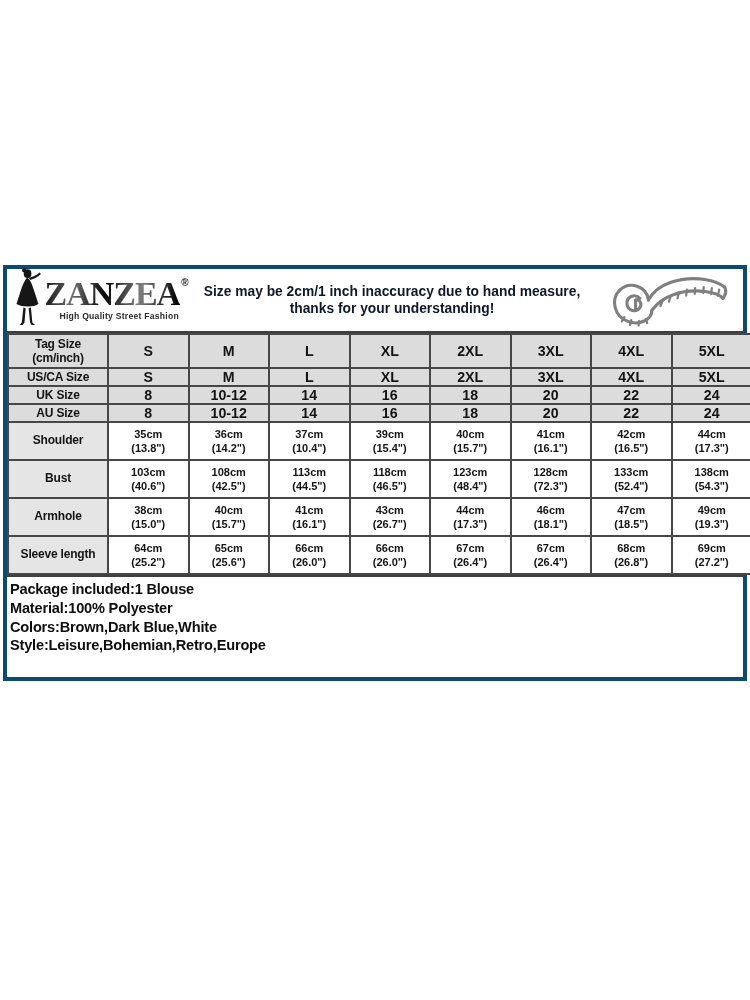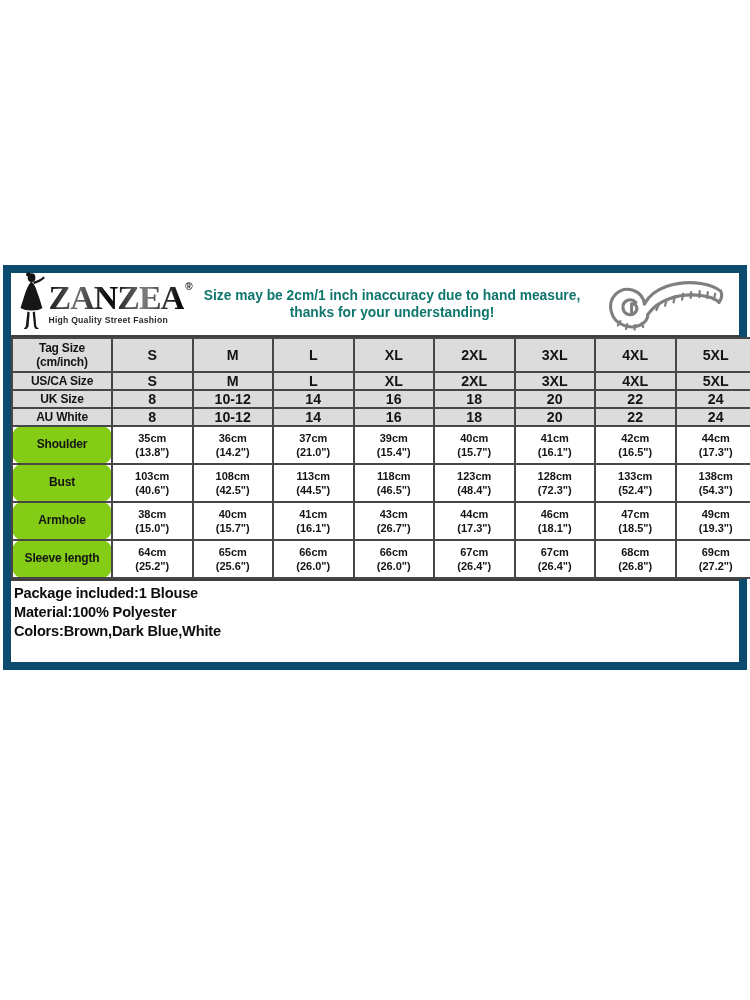--- a/index.html
+++ b/index.html
@@ -3,21 +3,21 @@
 <meta charset="utf-8">
 <style>
   * { margin:0; padding:0; box-sizing:border-box; }
   html,body { background:#ffffff; }
   body {
     width:750px; height:1000px; position:relative; overflow:hidden;
     font-family:"Liberation Sans", sans-serif; color:#161616;
   }
   .sheet {
     position:absolute; top:265px; left:3px; width:744px;
-    border:8px solid #0c4a6e; background:#fff;
+    border:4px solid #0c4a6e; background:#fff;
   }
 
   
   .header-band {
     height:64px; display:flex; align-items:center;
     border-bottom:2px solid #3f3f3f; background:#fff;
   }
   .logo-block { width:182px; flex:0 0 auto; display:flex; align-items:center; justify-content:center; gap:1px; padding-left:6px; }
   .logo-figure { flex:0 0 auto; margin-top:-2px; }
   .brand-text { display:flex; flex-direction:column; align-items:flex-start; }
@@ -26,37 +26,37 @@
     font-family:"Liberation Serif", serif; font-weight:bold; font-size:34px;
     line-height:0.9; letter-spacing:-1px; color:#111;
   }
   @supports (-webkit-background-clip: text) {
     .brand-word {
       background:linear-gradient(100deg,#0a0a0a 0%,#6e6e6e 22%,#050505 45%,#7d7d7d 70%,#0a0a0a 95%);
       -webkit-background-clip:text; -webkit-text-fill-color:transparent;
     }
   }
   .brand-reg { font-size:10px; font-weight:bold; margin-top:-2px; margin-left:1px; color:#111; }
-  .brand-tagline { font-size:8.6px; font-weight:bold; letter-spacing:0.25px; color:#2a2a2a; margin-top:2px; }
-
-  .disclaimer { flex:1 1 auto; text-align:center; font-weight:bold; font-size:13.8px; line-height:17px; color:#0f766e; padding:0 4px; }
+  .brand-tagline { font-size:8.6px; font-weight:bold; letter-spacing:0.25px; color:#2a2a2a; margin-top:2px;margin-left:15px; }
+
+  .disclaimer { flex:1 1 auto; text-align:center; font-weight:bold; font-size:13.8px; line-height:17px; color:#0f172a; padding:0 4px; }
 
   .tape-block { width:148px; flex:0 0 auto; display:flex; align-items:center; justify-content:center; }
 
   
   .size-table { width:100%; border-collapse:collapse; table-layout:fixed; }
   .size-table td {
     border:2px solid #474747; text-align:center; vertical-align:middle;
     font-weight:bold; color:#141414; white-space:pre-line; padding:0 1px;
   }
   .size-table td.label-cell { background:#dcdcdc; font-size:12px; letter-spacing:-0.2px; }
   tr.row-size td { background:#dcdcdc; height:16px; font-size:14.2px; }
   tr.row-tag td { height:34px; font-size:14.2px; line-height:1.18; }
   tr.row-measure td { background:#ffffff; height:38px; font-size:11px; line-height:1.3; }
-  tr.row-measure td.label-cell { background:#84cc16;border-radius:11px; }
+  tr.row-measure td.label-cell { background:#e5e5e5; }
 
   
   .footer-box { border-top:2px solid #3f3f3f; padding:3px 3px 22px 3px; }
   .detail-line { font-size:14.6px; font-weight:bold; line-height:18.8px; color:#0e0e0e; letter-spacing:-0.2px; }
 </style>
 </head>
 <body>
 
 <div class="sheet">
 
@@ -157,38 +157,38 @@
           <td>8</td>
           <td>10-12</td>
           <td>14</td>
           <td>16</td>
           <td>18</td>
           <td>20</td>
           <td>22</td>
           <td>24</td>
         </tr>
         <tr class="row-size">
-          <td class="label-cell">AU White</td>
+          <td class="label-cell">AU Size</td>
           <td>8</td>
           <td>10-12</td>
           <td>14</td>
           <td>16</td>
           <td>18</td>
           <td>20</td>
           <td>22</td>
           <td>24</td>
         </tr>
         <tr class="row-measure">
           <td class="label-cell">Shoulder</td>
           <td>35cm
 (13.8")</td>
           <td>36cm
 (14.2")</td>
           <td>37cm
-(21.0")</td>
+(10.4")</td>
           <td>39cm
 (15.4")</td>
           <td>40cm
 (15.7")</td>
           <td>41cm
 (16.1")</td>
           <td>42cm
 (16.5")</td>
           <td>44cm
 (17.3")</td>
@@ -250,15 +250,16 @@
           <td>69cm
 (27.2")</td>
         </tr>
       </tbody>
   </table>
 
   <div class="footer-box">
       <div class="detail-line">Package included:1 Blouse</div>
       <div class="detail-line">Material:100% Polyester</div>
       <div class="detail-line">Colors:Brown,Dark Blue,White</div>
+      <div class="detail-line">Style:Leisure,Bohemian,Retro,Europe</div>
     </div>
 
 </div>
 
 </body></html>

